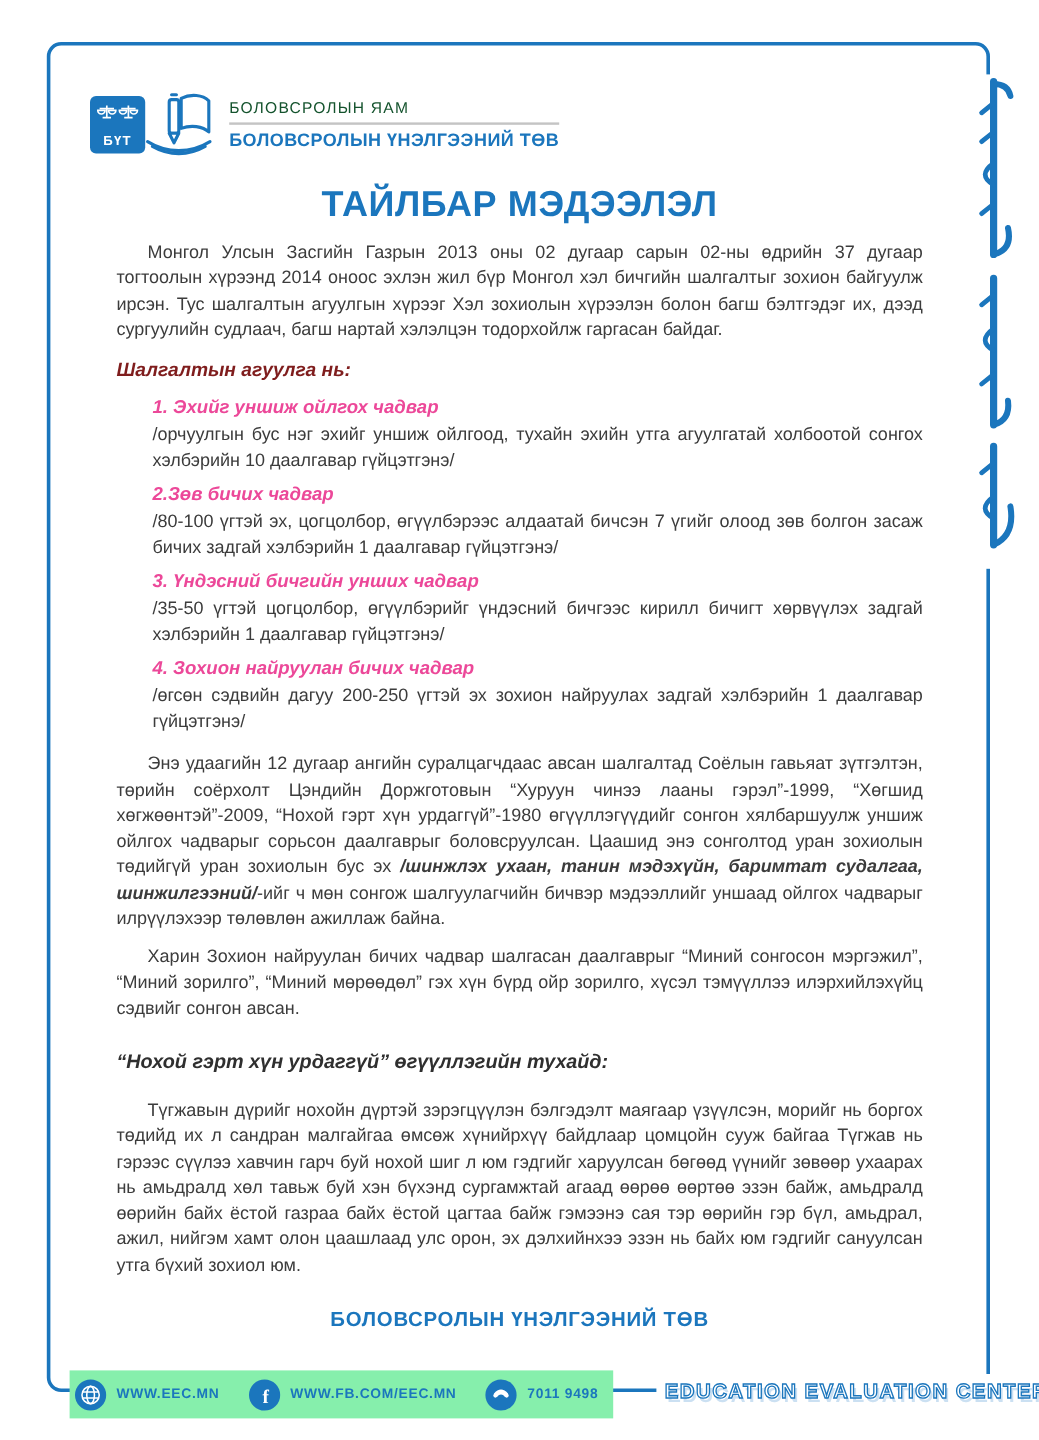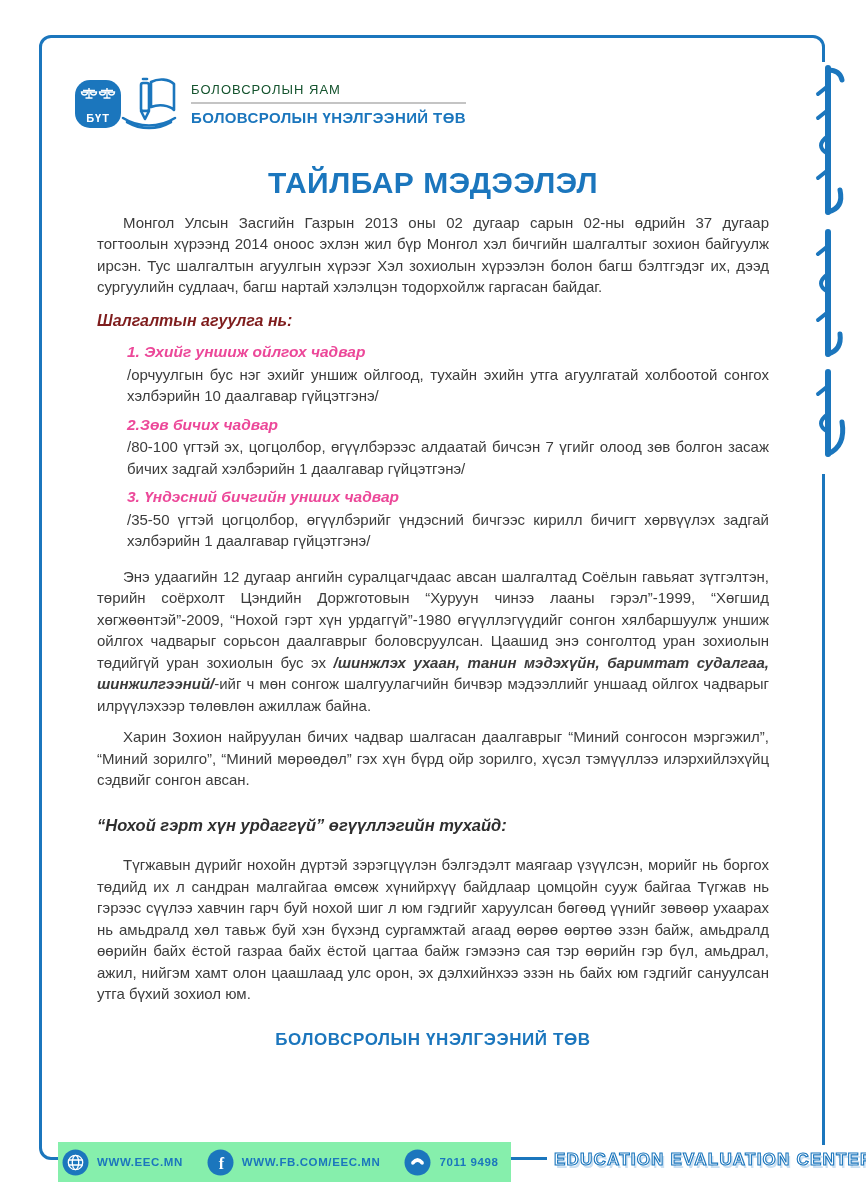--- a/index.html
+++ b/index.html
@@ -6,33 +6,33 @@
   .page{position:relative;width:866px;height:1200px;background:#fff;overflow:hidden;
         font-family:"Liberation Sans", sans-serif;}
   .frame{position:absolute;left:39px;top:35px;width:786px;height:1125px;
          border:3px solid #1b76bd;border-radius:12px;box-sizing:border-box;}
   
   .side-mask{position:absolute;left:800px;top:62px;width:56px;height:412px;background:#fff;
              display:flex;align-items:flex-start;justify-content:center;}
   
   .header{position:absolute;left:75px;top:76px;display:flex;align-items:center;gap:12px;}
   .logo-mark{display:flex;align-items:center;}
-  .badge{width:46px;height:48px;background:#1b76bd;border-radius:15px;display:flex;flex-direction:column;
+  .badge{width:46px;height:48px;background:#1b76bd;border-radius:5px;display:flex;flex-direction:column;
          align-items:center;justify-content:space-between;padding:5px 0 4px;box-sizing:border-box;z-index:2;}
   .badge-label{color:#fff;font-size:11px;font-weight:bold;letter-spacing:1px;line-height:1;}
   .book{margin-left:-4px;z-index:1;}
   .org{display:flex;flex-direction:column;}
   .org-top{color:#14532d;font-size:13px;letter-spacing:1px;padding-bottom:5px;
            border-bottom:2px solid #c4c4c4;}
   .org-bottom{color:#1b76bd;font-weight:bold;font-size:15px;letter-spacing:0.4px;padding-top:5px;}
   
   .content{position:absolute;left:97px;width:672px;top:156px;color:#3c3c3c;
            font-size:15px;line-height:21.5px;}
   .title{text-align:center;color:#1b76bd;font-size:30px;letter-spacing:0.5px;
-         margin:16px 0 18px;font-weight:bold;}
+         margin:4px 0 18px;font-weight:bold;}
   .content p{margin:0 0 10px;text-align:justify;text-indent:26px;}
   .section-heading{font-style:italic;font-weight:bold;font-size:16px;color:#7f1d1d;margin:12px 0 10px;}
   .list{margin-left:30px;}
   .item{margin-bottom:7px;}
   .item-title{font-style:italic;font-weight:bold;font-size:15.5px;color:#ec4899;margin-bottom:1px;}
   .item p{text-indent:0;margin:0;}
   .gap-top{margin-top:14px !important;}
   .bold-italic{font-style:italic;font-weight:bold;}
   .story-heading{text-align:left;font-style:italic;font-weight:bold;font-size:16.5px;
                  color:#2f2f2f;margin:24px 0 18px;}
@@ -121,20 +121,24 @@
         <p>/орчуулгын бус нэг эхийг уншиж ойлгоод, тухайн эхийн утга агуулгатай холбоотой сонгох хэлбэрийн 10 даалгавар гүйцэтгэнэ/</p>
       </div>
       <div class="item">
         <div class="item-title">2.Зөв бичих чадвар</div>
         <p>/80-100 үгтэй эх, цогцолбор, өгүүлбэрээс алдаатай бичсэн 7 үгийг олоод зөв болгон засаж бичих задгай хэлбэрийн 1 даалгавар гүйцэтгэнэ/</p>
       </div>
       <div class="item">
         <div class="item-title">3. Үндэсний бичгийн унших чадвар</div>
         <p>/35-50 үгтэй цогцолбор, өгүүлбэрийг үндэсний бичгээс кирилл бичигт хөрвүүлэх задгай хэлбэрийн 1 даалгавар гүйцэтгэнэ/</p>
       </div>
+      <div class="item">
+        <div class="item-title">4.  Зохион найруулан бичих чадвар</div>
+        <p>/өгсөн сэдвийн дагуу 200-250 үгтэй эх зохион найруулах задгай хэлбэрийн 1 даалгавар гүйцэтгэнэ/</p>
+      </div>
     </div>
 
 
     <p class="gap-top"><span>Энэ удаагийн 12 дугаар ангийн суралцагчдаас авсан шалгалтад Соёлын гавьяат зүтгэлтэн, төрийн соёрхолт Цэндийн Доржготовын “Хуруун чинээ лааны гэрэл”-1999, “Хөгшид хөгжөөнтэй”-2009, “Нохой гэрт хүн урдаггүй”-1980 өгүүллэгүүдийг сонгон хялбаршуулж уншиж ойлгох чадварыг сорьсон даалгаврыг боловсруулсан. Цаашид энэ сонголтод уран зохиолын төдийгүй уран зохиолын бус эх </span><span class="bold-italic">/шинжлэх ухаан, танин мэдэхүйн, баримтат судалгаа, шинжилгээний/</span><span>-ийг ч мөн сонгож шалгуулагчийн бичвэр мэдээллийг уншаад ойлгох чадварыг илрүүлэхээр төлөвлөн ажиллаж байна.</span></p>
 
     <p>Харин Зохион найруулан бичих чадвар шалгасан даалгаврыг “Миний сонгосон мэргэжил”, “Миний зорилго”, “Миний мөрөөдөл” гэх хүн бүрд ойр зорилго, хүсэл тэмүүллээ илэрхийлэхүйц сэдвийг сонгон авсан.</p>
 
     <h3 class="story-heading">“Нохой гэрт хүн урдаггүй” өгүүллэгийн тухайд:</h3>
 
     <p>Түгжавын дүрийг нохойн дүртэй зэрэгцүүлэн бэлгэдэлт маягаар үзүүлсэн, морийг нь боргох төдийд их л сандран малгайгаа өмсөж хүнийрхүү байдлаар цомцойн сууж байгаа Түгжав нь гэрээс сүүлээ хавчин гарч буй нохой шиг л юм гэдгийг харуулсан бөгөөд үүнийг зөвөөр ухаарах нь амьдралд хөл тавьж буй хэн бүхэнд сургамжтай агаад өөрөө өөртөө эзэн байж, амьдралд өөрийн байх ёстой газраа байх ёстой цагтаа байж гэмээнэ сая тэр өөрийн гэр бүл, амьдрал, ажил, нийгэм хамт олон цаашлаад улс орон, эх дэлхийнхээ эзэн нь байх юм гэдгийг сануулсан утга бүхий зохиол юм.</p>

